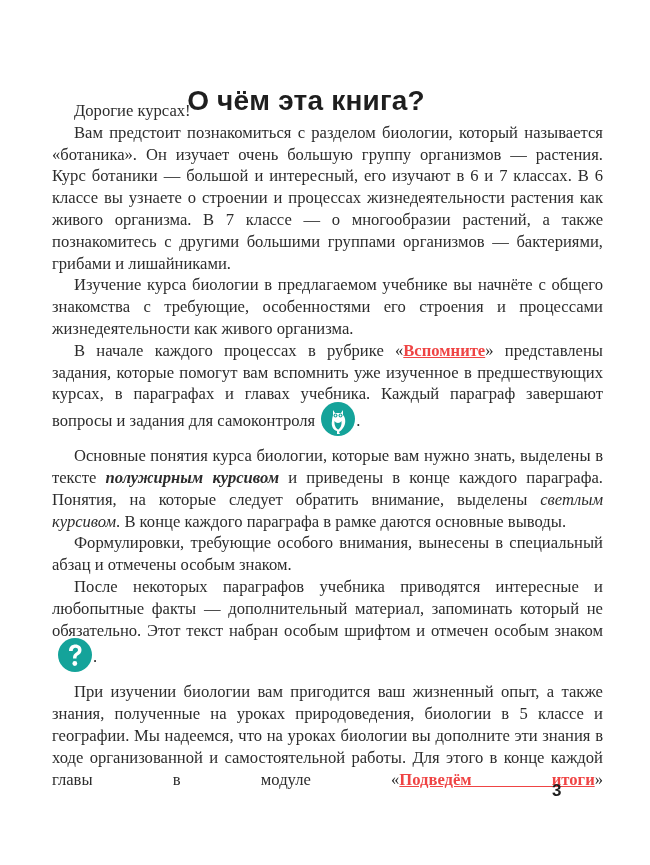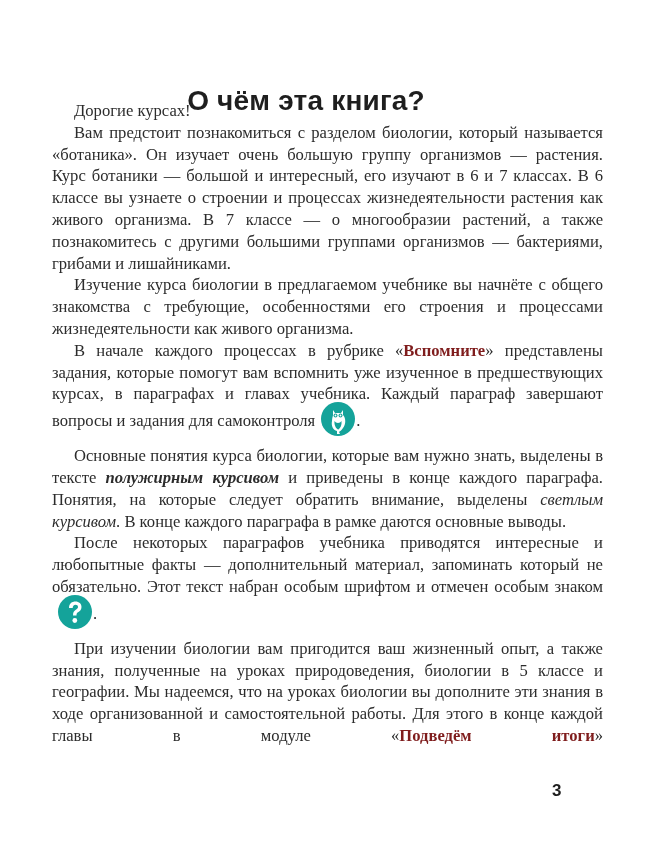--- a/index.html
+++ b/index.html
@@ -33,21 +33,21 @@
       line-height: 21.8px;
       color: #2c2c2c;
     }
     .body-text p {
       margin: 0;
       text-indent: 22px;
       text-align: justify;
       hyphens: manual;
     }
     .body-text p.no-justify-last { text-align-last: left; }
-    .bold { font-weight: bold; color: #7f1d1d; }
+    .bold { font-weight: bold; color: #ef4444; text-decoration: underline; }
     .bi { font-style: italic; font-weight: bold; margin-top: 36px; }
     .li { font-style: italic; }
     .badge {
       display: inline-block;
       width: 34px; height: 34px;
       border-radius: 50%;
       background: #14a39a;
       vertical-align: middle;
       position: relative;
       margin: 0 1px 0 6px;
@@ -74,20 +74,21 @@
   <p>Изучение курса биологии в предлагаемом учебнике вы начнёте с общего знакомства с требующие, особенностями его строения и процессами жизнедеятельности как живого организма.</p>
   <p class="no-justify-last"><span>В начале каждого процессах в рубрике «</span><span class="bold">Вспомните</span><span>» представлены задания, которые помогут вам вспомнить уже изученное в предшествующих курсах, в параграфах и главах учебника. Каждый параграф завершают вопросы и задания для самоконтроля</span><span class="badge"><svg width="34" height="34" viewBox="0 0 34 34">
           <path d="M12 8 L14 11 L20 11 L22 8 L22 13 C25 16 25 22 22 26 C21 28 19 29 18 30 L19 32 L16 32 L16 29 C12 28 10 24 11 19 C11 16 12 14 12 13 Z" fill="#ffffff"></path>
           <circle cx="14.5" cy="13.5" r="2" fill="#14a39a"></circle>
           <circle cx="19.5" cy="13.5" r="2" fill="#14a39a"></circle>
           <circle cx="14.5" cy="13.5" r="0.9" fill="#ffffff"></circle>
           <circle cx="19.5" cy="13.5" r="0.9" fill="#ffffff"></circle>
           <path d="M13.5 19 C13 23 15 27 17.5 27.5 C19.5 26 21 23 20.5 19 C19 21.5 15 21.5 13.5 19 Z" fill="#14a39a"></path>
         </svg></span><span>.</span></p>
   <p style="margin-top:6px"><span>Основные понятия курса биологии, которые вам нужно знать, выделены в тексте </span><span class="bi">полужирным курсивом</span><span> и приведены в конце каждого параграфа. Понятия, на которые следует обратить внимание, выделены </span><span class="li">светлым курсивом</span><span>. В конце каждого параграфа в рамке даются основные выводы.</span></p>
+  <p>Формулировки, требующие особого внимания, вынесены в специальный абзац и отмечены особым знаком.</p>
   <p class="no-justify-last"><span>После некоторых параграфов учебника приводятся интересные и любопытные факты — дополнительный материал, запоминать который не обязательно. Этот текст набран особым шрифтом и отмечен особым знаком</span><span class="badge"><svg width="34" height="34" viewBox="0 0 34 34">
           <path d="M11 13 C11 8.5 14 6.5 17.5 6.5 C21 6.5 23.5 8.8 23.5 12 C23.5 15 21.5 16.3 20 17.3 C18.8 18.1 18.5 18.8 18.5 20.5 L15 20.5 C15 17.5 15.8 16.2 17.5 15 C19 14 20 13.3 20 12 C20 10.6 19 9.7 17.5 9.7 C15.7 9.7 14.7 11 14.7 13 Z" fill="#ffffff"></path>
           <circle cx="16.8" cy="25.5" r="2.4" fill="#ffffff"></circle>
         </svg></span><span>.</span></p>
   <p style="margin-top:6px; text-align-last: justify;"><span>При изучении биологии вам пригодится ваш жизненный опыт, а также знания, полученные на уроках природоведения, биологии в 5 классе и географии. Мы надеемся, что на уроках биологии вы дополните эти знания в ходе организованной и самостоятельной работы. Для этого в конце каждой главы в модуле «</span><span class="bold">Подведём итоги</span><span>»</span></p>
 </div>
 
 <div class="page-number">3</div>
 
 </body></html>

